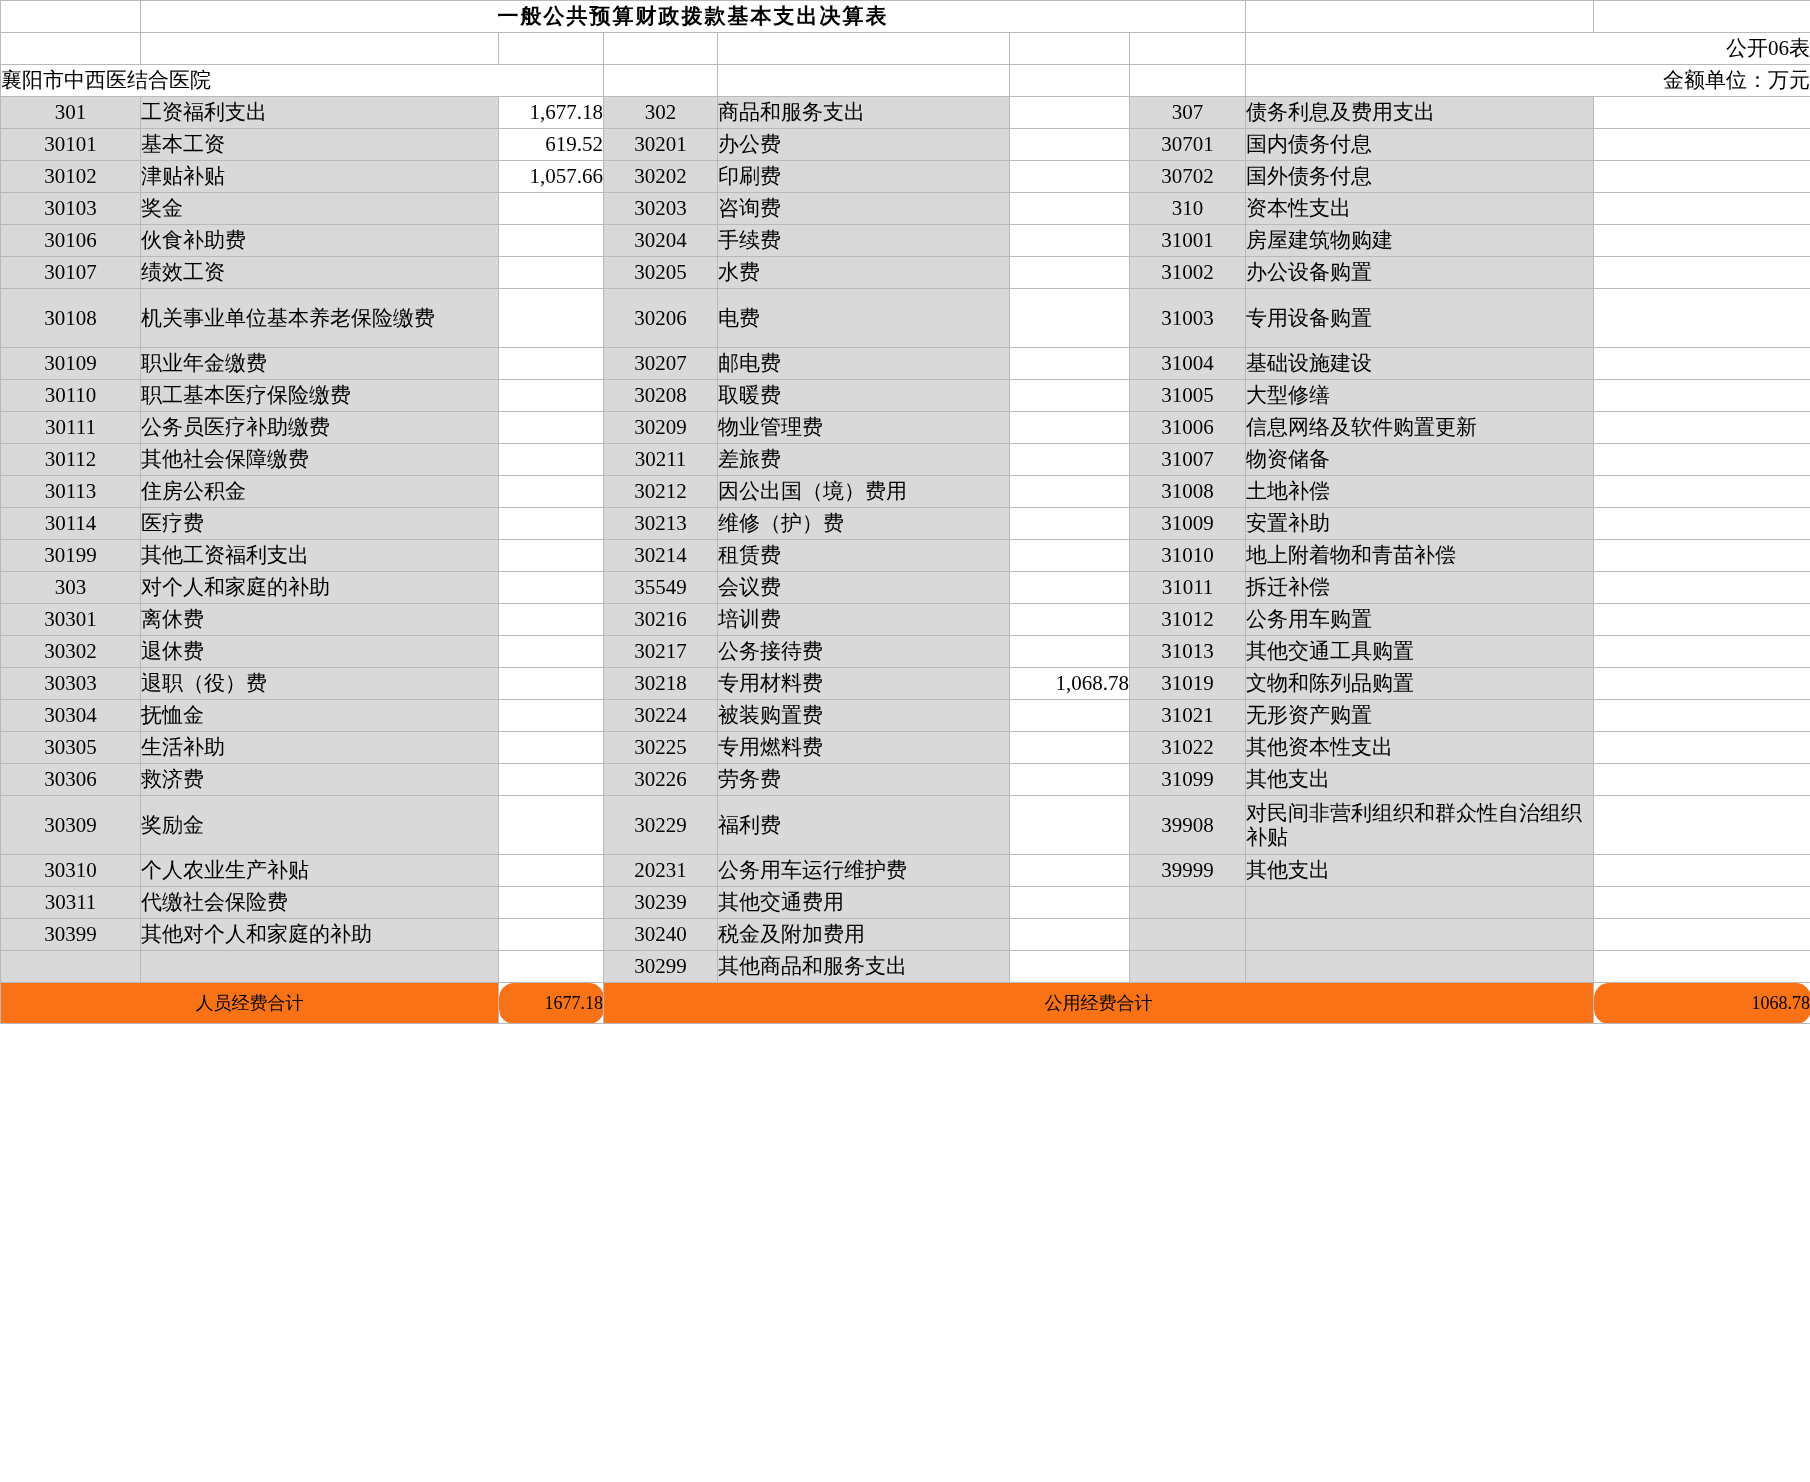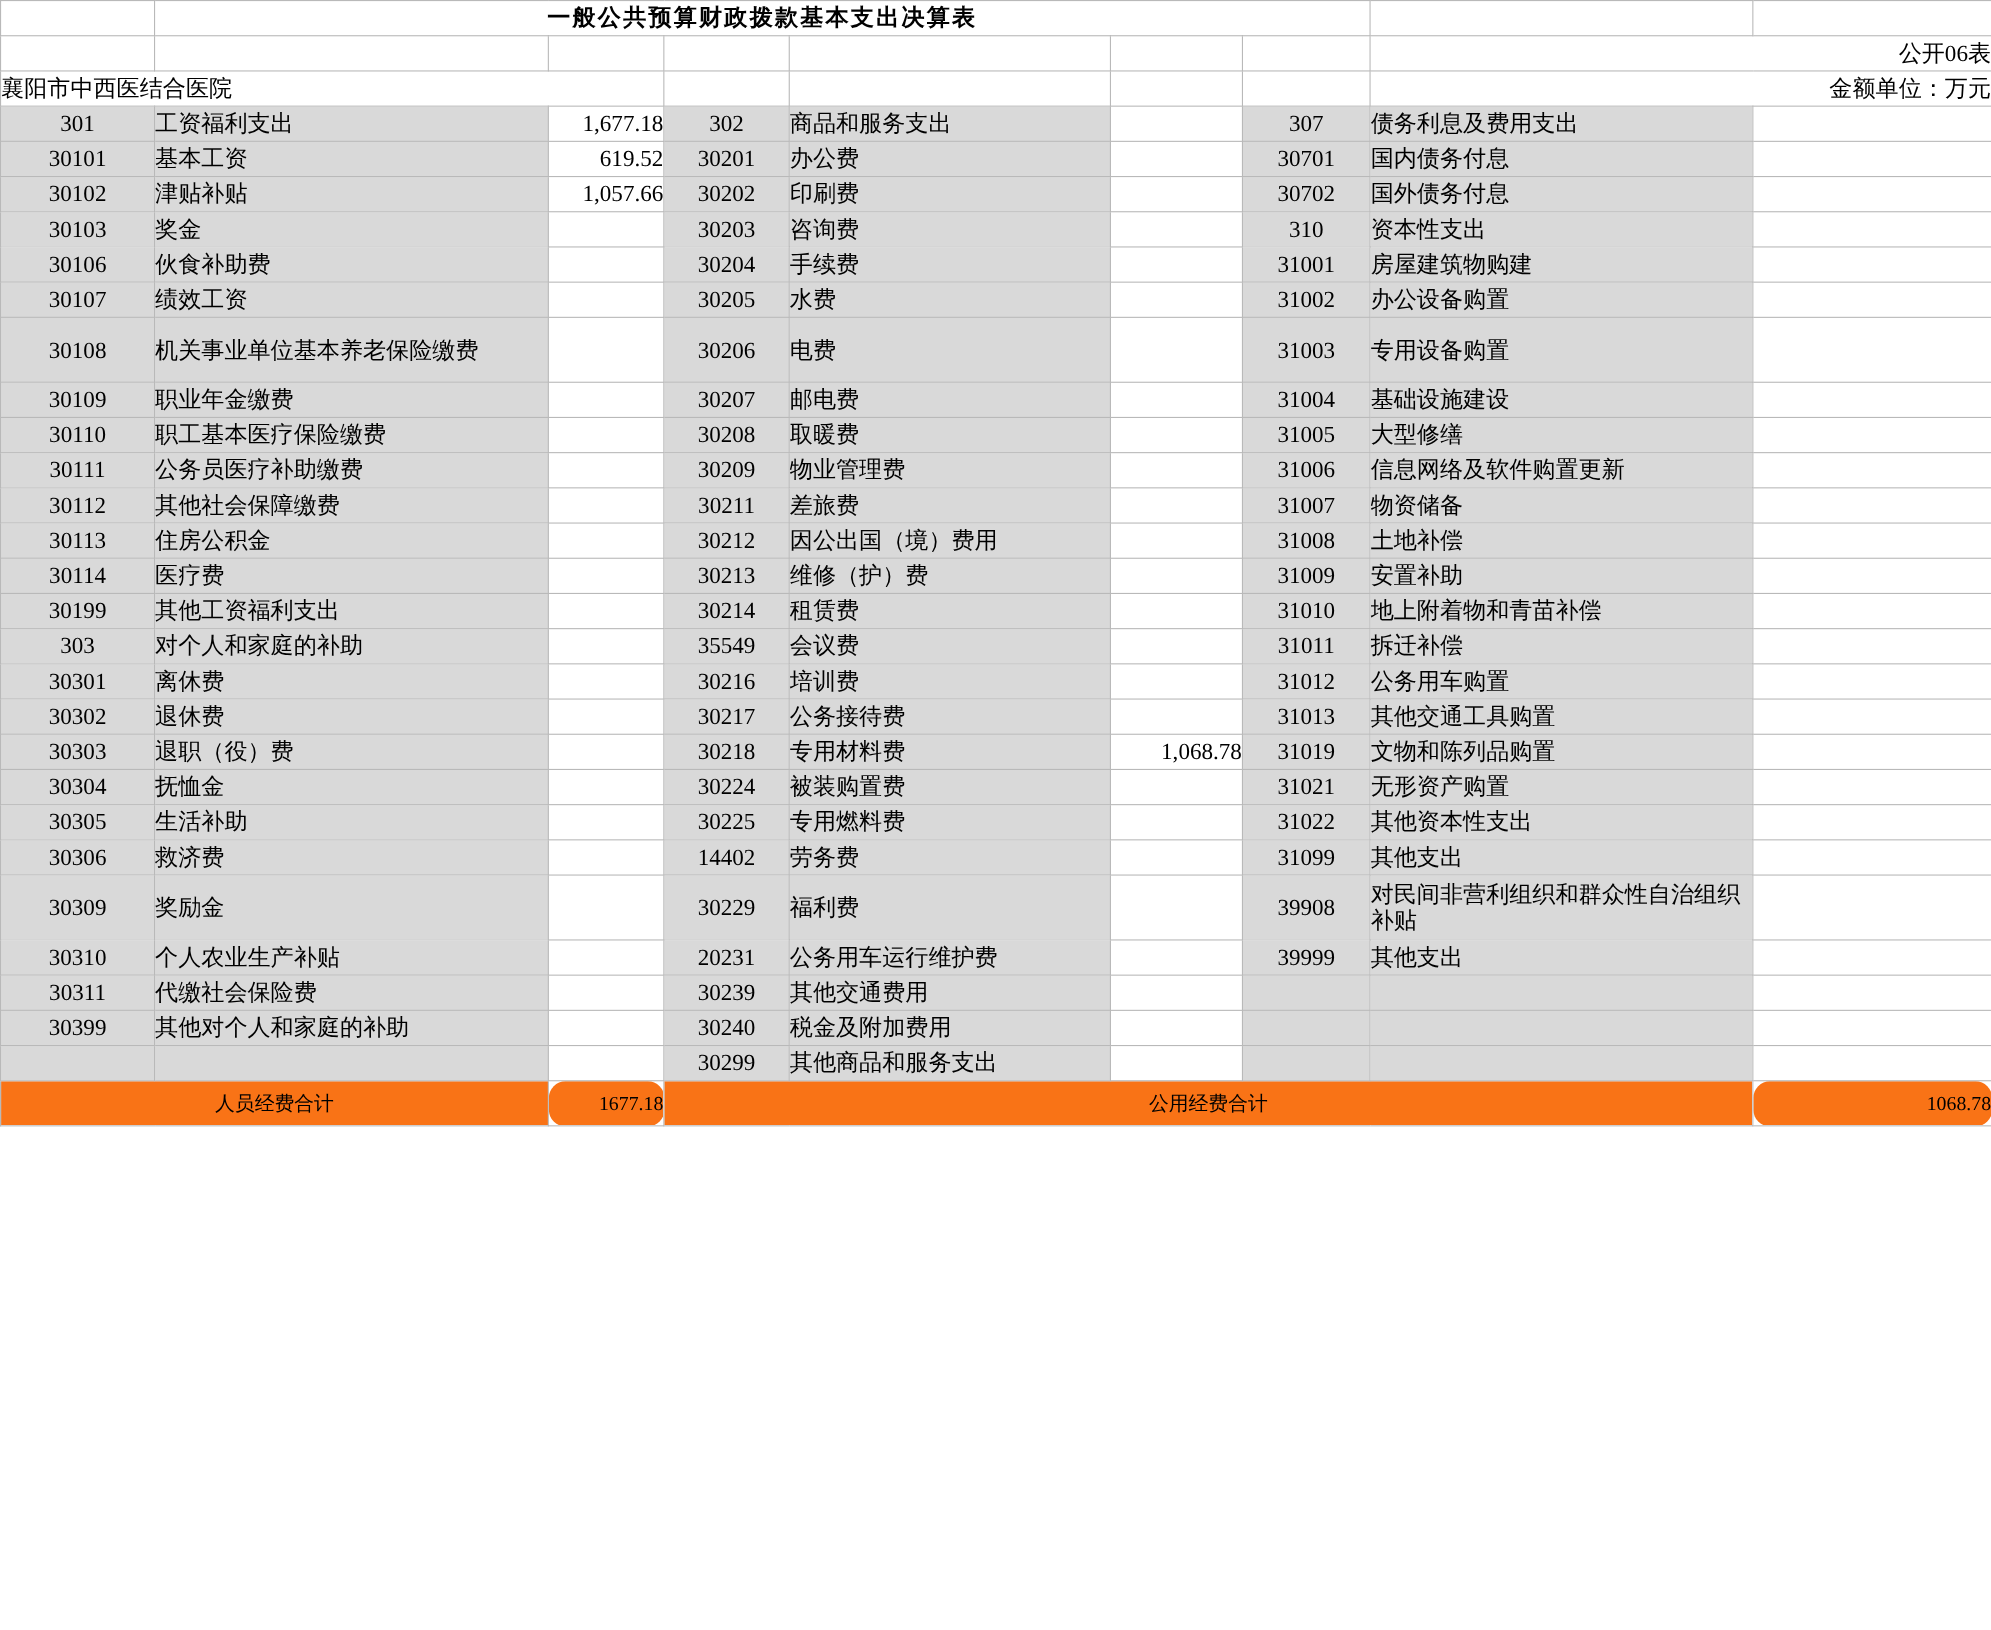--- a/index.html
+++ b/index.html
@@ -387,21 +387,21 @@
           <td class="name">专用燃料费</td>
           <td class="val empty-cell"></td>
           <td class="code">31022</td>
           <td class="name">其他资本性支出</td>
           <td class="val empty-cell"></td>
         </tr>
         <tr>
           <td class="code">30306</td>
           <td class="name">救济费</td>
           <td class="val empty-cell"></td>
-          <td class="code">14402</td>
+          <td class="code">30226</td>
           <td class="name">劳务费</td>
           <td class="val empty-cell"></td>
           <td class="code">31099</td>
           <td class="name">其他支出</td>
           <td class="val empty-cell"></td>
         </tr>
         <tr class="tall">
           <td class="code">30309</td>
           <td class="name wrap">奖励金</td>
           <td class="val empty-cell"></td>

